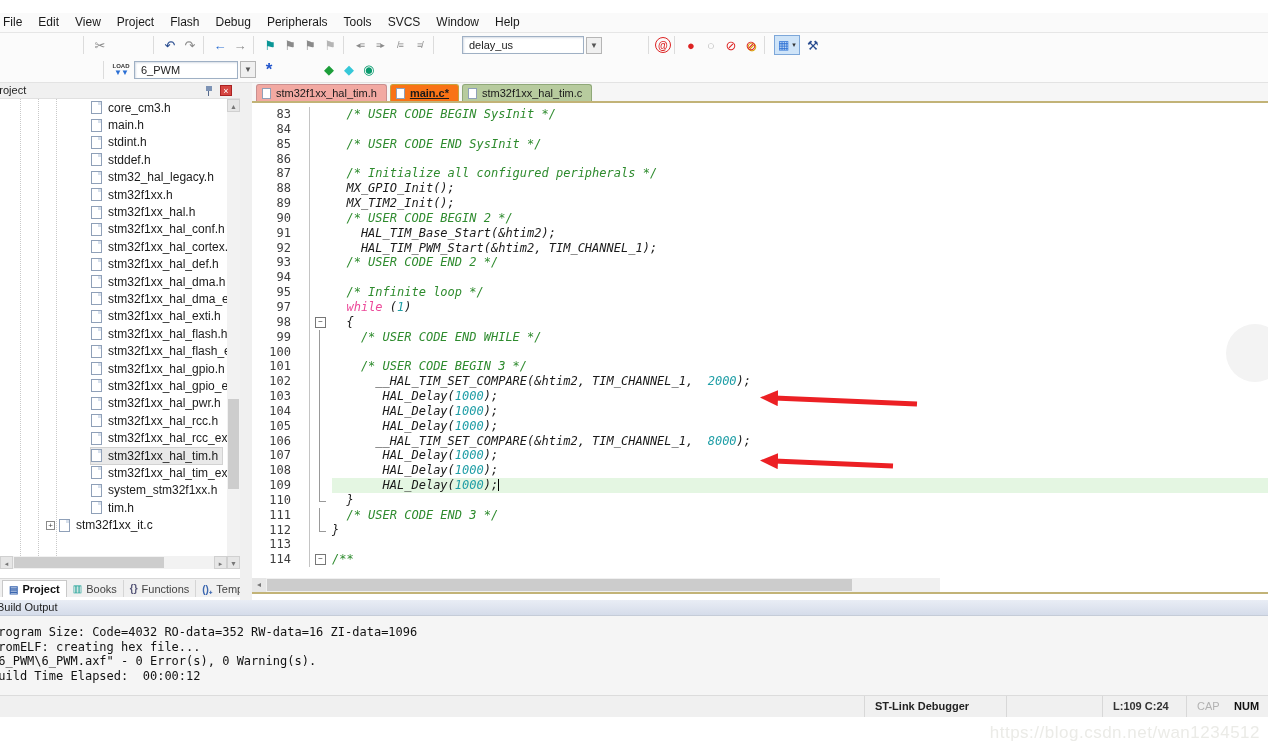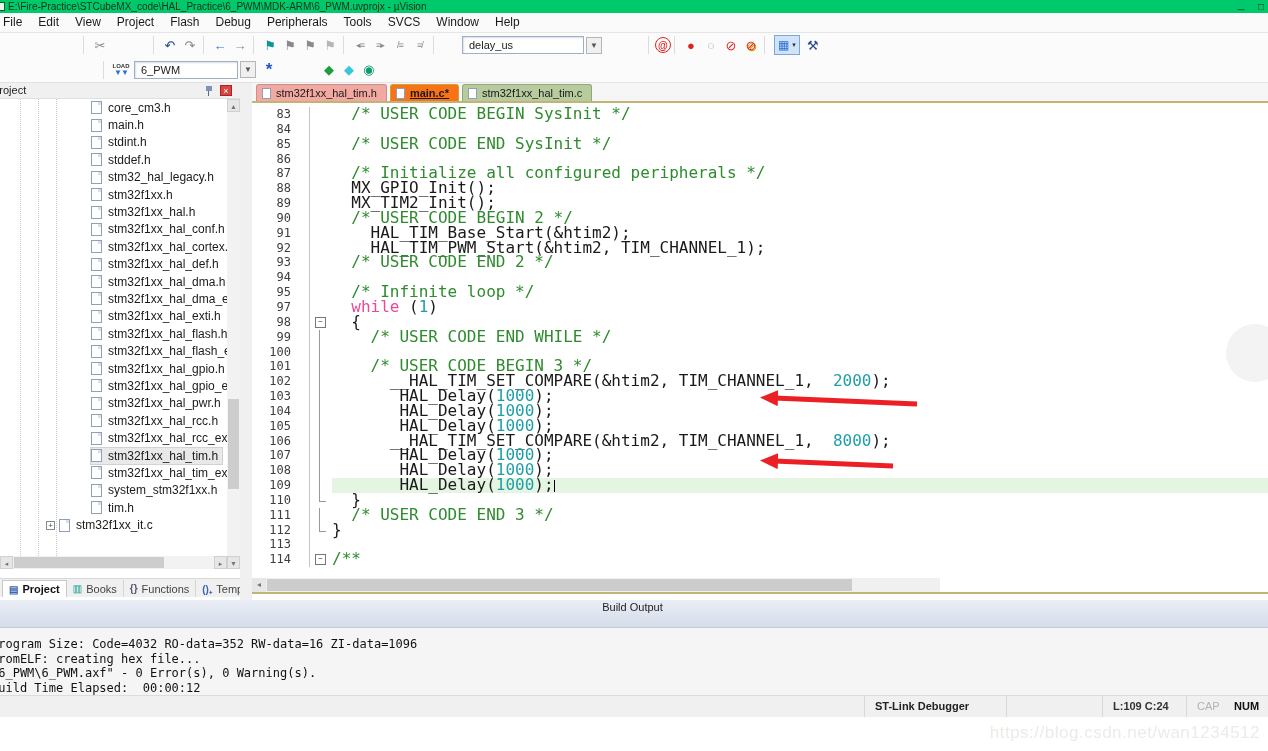--- a/index.html
+++ b/index.html
@@ -121,36 +121,36 @@
           overflow:hidden; padding-top:4px; }
   .row { display:flex; height:14.85px; align-items:stretch; }
   .ln { width:58px; text-align:right; padding-right:18px; font-family:"DejaVu Sans Mono", monospace;
         font-size:12px; color:#3d3d3d; line-height:14.85px; border-right:1px solid #c4c4c4; flex:0 0 auto; }
   .fold { width:22px; position:relative; flex:0 0 auto; }
   .fold[data-fold="box"]::before { content:"−"; position:absolute; left:5px; top:2px; width:9px; height:9px;
         border:1px solid #777; background:#fff; font-size:8px; line-height:8px; text-align:center; color:#333; }
   .fold[data-fold="line"]::before { content:""; position:absolute; left:9px; top:0; bottom:0; border-left:1px solid #999; }
   .fold[data-fold="end"]::before { content:""; position:absolute; left:9px; top:0; height:8px; border-left:1px solid #999; }
   .fold[data-fold="end"]::after { content:""; position:absolute; left:9px; top:8px; width:7px; border-top:1px solid #999; }
-  .row pre { flex:1; font-family:"DejaVu Sans Mono", monospace; font-size:16px; line-height:14.85px;
-             white-space:pre; color:#1a1a1a; }
+  .row pre { flex:1; font-family:"DejaVu Sans Mono", monospace; font-size:12px; line-height:14.85px;
+             white-space:pre; color:#1a1a1a;font-style:italic; }
   .row[data-current="true"] pre { background:#e4f6e2; }
   .row[data-current="true"] pre::after { content:""; display:inline-block; width:1px; height:12px;
              background:#000; vertical-align:-2px; }
   .c { color:#2e8b2e; } .k { color:#ec4899; } .n { color:#1f9ea6; }
   .ehscroll { position:absolute; left:0; top:495px; width:688px; height:14px; background:#f0f0f0; }
   .ehscroll .sbtn { position:absolute; left:0; top:0; width:14px; height:14px; background:#e6e6e6; color:#777;
                     font-size:8px; text-align:center; line-height:14px; }
   .ehscroll .thumb { position:absolute; left:15px; top:1px; width:585px; height:12px; background:#cccccc; }
   .goldline { position:absolute; left:0; top:509px; width:1016px; height:2px; background:#c2b377; }
 
   
   .build { position:absolute; left:0; top:600px; width:1268px; height:95px; background:#f5f5f5; }
-  .build-header { height:28px; background:linear-gradient(#e9edf5,#d5dcea); border-bottom:1px solid #c5ccd8;
-                  font-size:11px; color:#222; line-height:15px; overflow:hidden;text-align:center; }
+  .build-header { height:16px; background:linear-gradient(#e9edf5,#d5dcea); border-bottom:1px solid #c5ccd8;
+                  font-size:11px; color:#222; line-height:15px; overflow:hidden; }
   .build-header .btitle { display:inline-block; margin-left:-7px; padding-left:4px; }
   .build-body { padding:9px 0 0 0; }
   .bline { font-family:"DejaVu Sans Mono", monospace; font-size:12px; line-height:14.5px; color:#111;
            white-space:pre; margin-left:-9px; }
 
   
   .status { position:absolute; left:0; top:695px; width:1268px; height:22px; background:#f0f0f0;
             border-top:1px solid #dcdcdc; font-size:11px; color:#333; }
   .cell { position:absolute; top:0; height:22px; line-height:21px; border-left:1px solid #d8d8d8; padding-left:10px;
           white-space:nowrap; overflow:hidden; }
@@ -167,26 +167,20 @@
 
   .rec-circle { position:absolute; right:-16px; top:324px; width:58px; height:58px; border-radius:50%;
                 background:#f3f3f3; }
   .arrows { position:absolute; left:0; top:0; pointer-events:none; }
 </style>
 </head>
 <body>
 
 <div class="app">
 
-  <div class="titlebar">
-    <span class="appicon"></span><span class="ttext">E:\Fire-Practice\STCubeMX_code\HAL_Practice\6_PWM\MDK-ARM\6_PWM.uvprojx - µVision</span>
-    <span class="winbtns">
-      <span class="winbtn">─</span><span class="winbtn max">□</span>
-    </span>
-  </div>
 
   <div class="menubar">
     <div class="wrap">
 
     <span class="mitem">File</span>
         <span class="mitem">Edit</span>
         <span class="mitem">View</span>
         <span class="mitem">Project</span>
         <span class="mitem">Flash</span>
         <span class="mitem">Debug</span>

